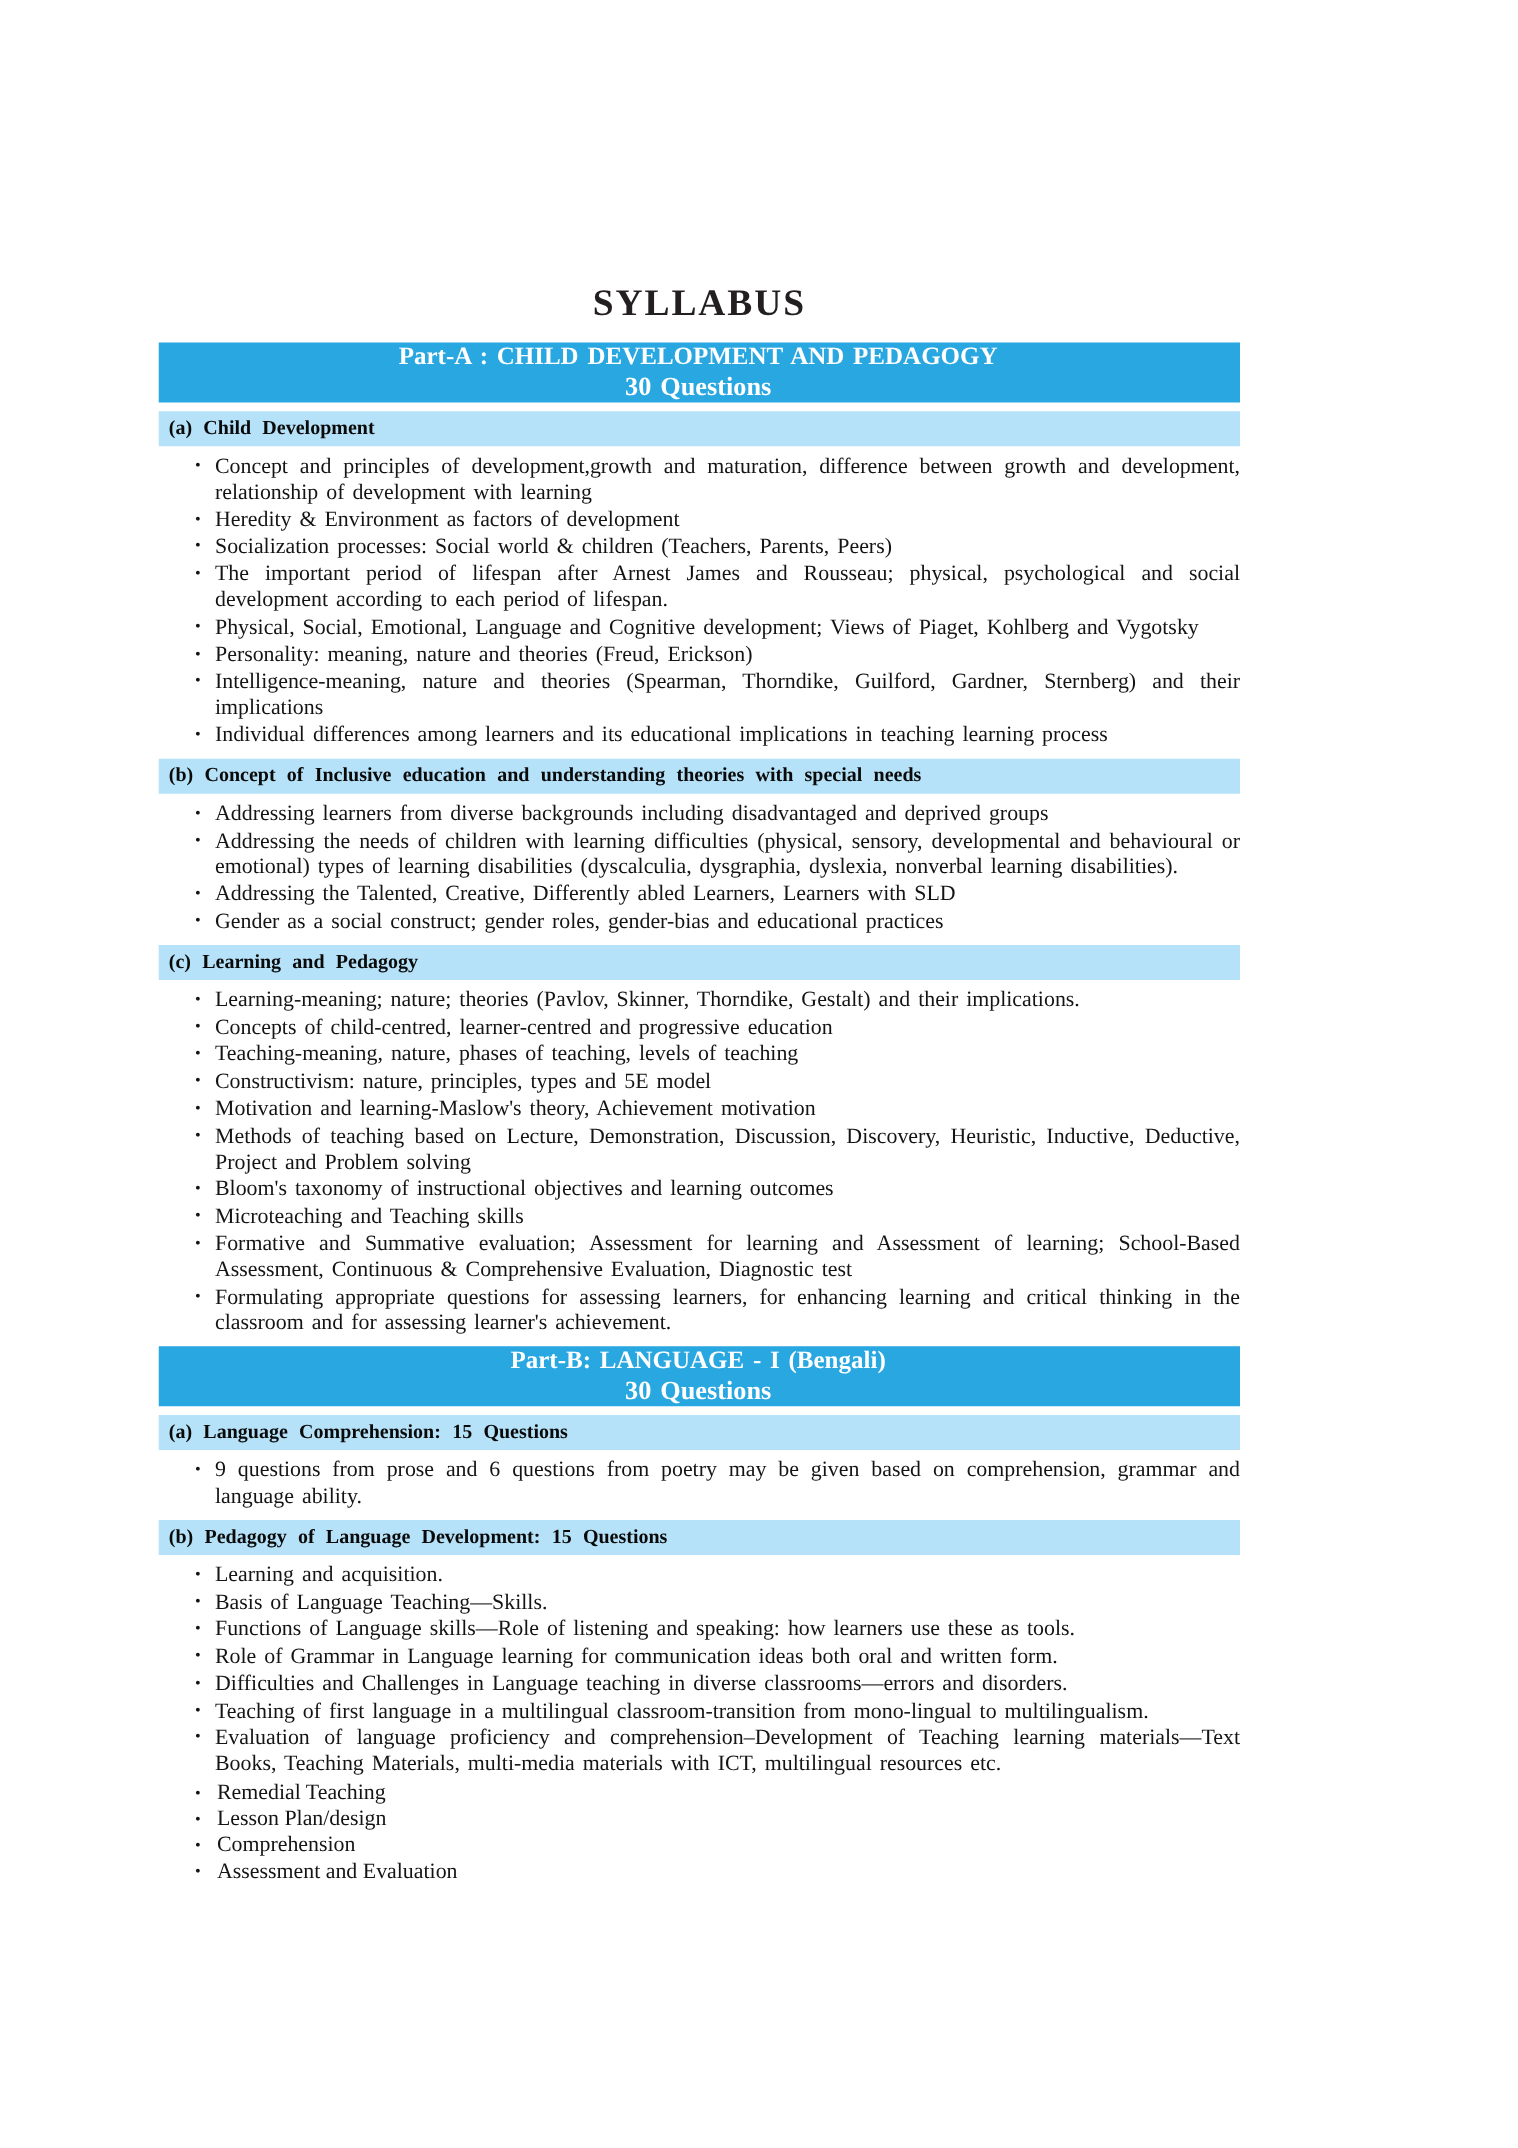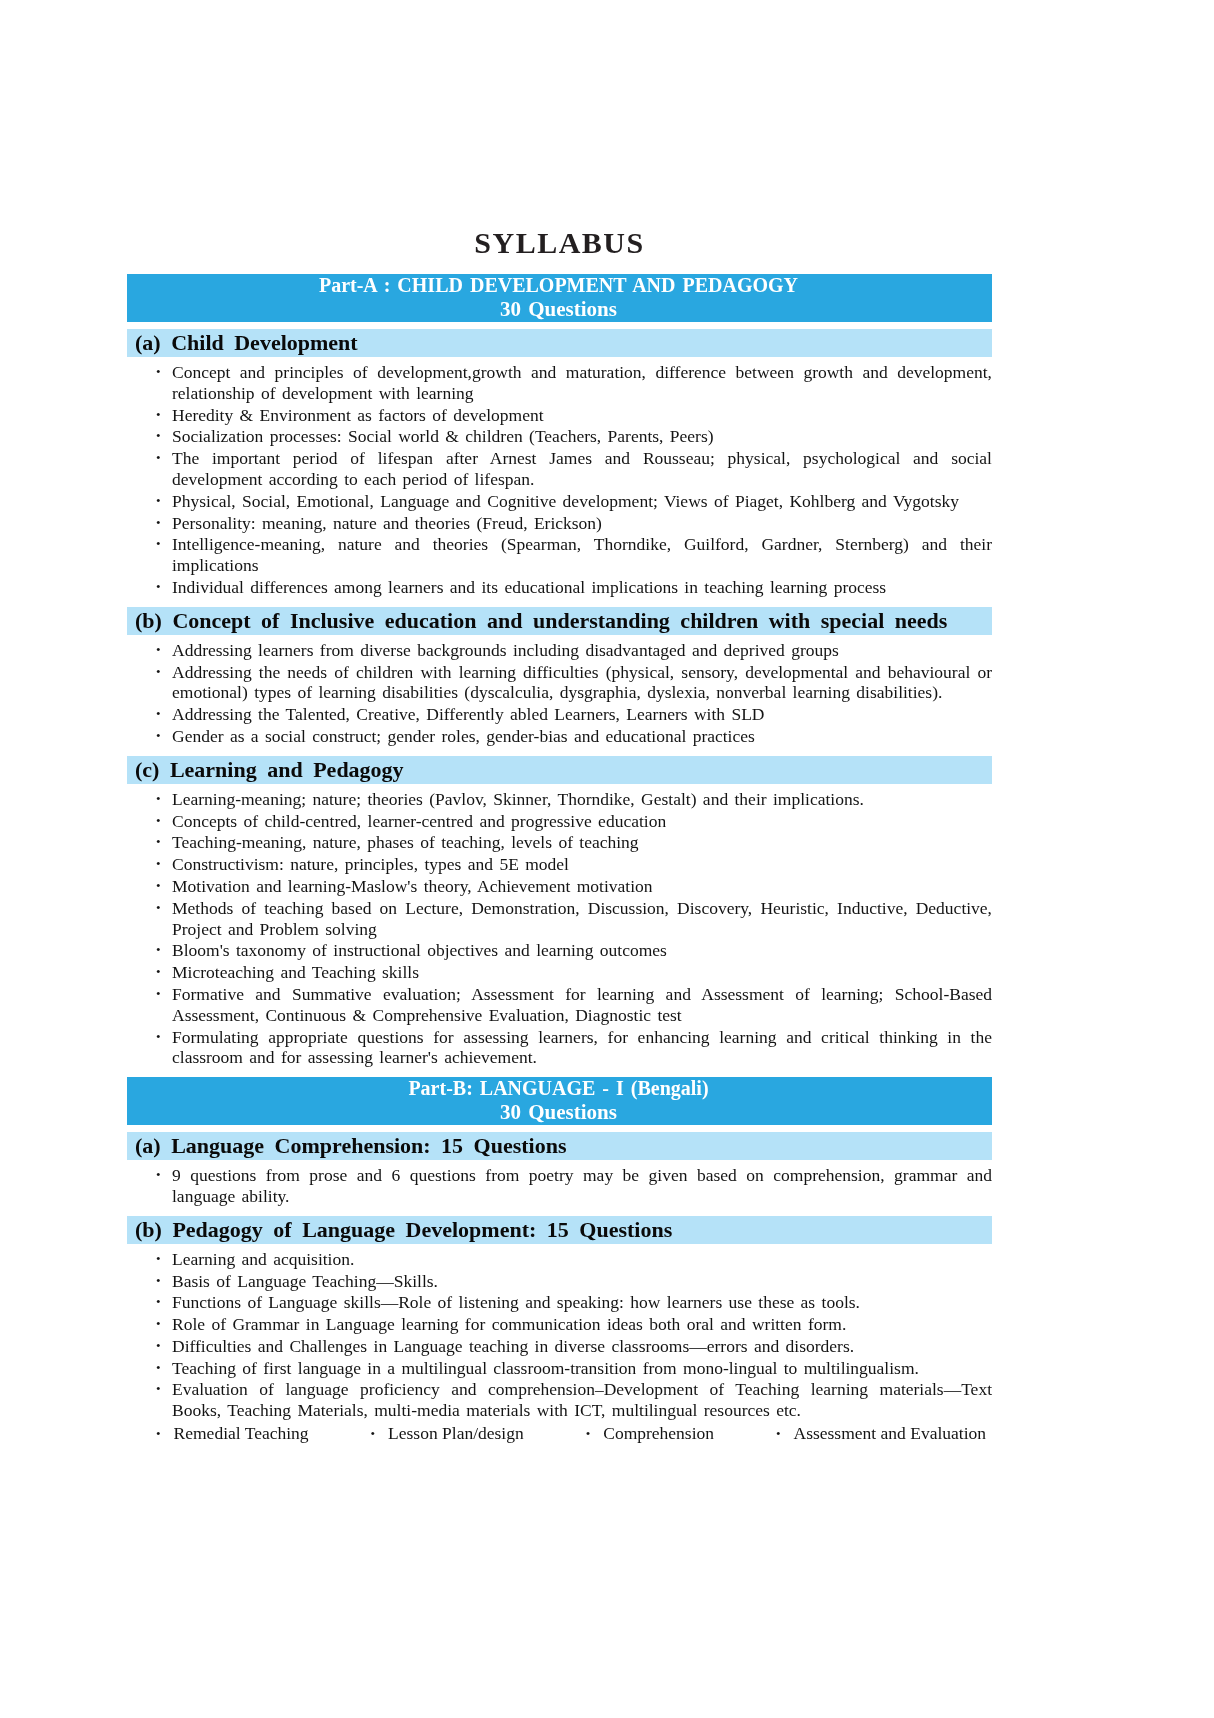--- a/index.html
+++ b/index.html
@@ -44,21 +44,21 @@
   .part-bar .q {
     font-size: 21px;
     white-space: nowrap;
   }
   .section-bar {
     background: #b5e2f8;
     min-height: 28px;
     display: flex;
     align-items: center;
     font-weight: bold;
-    font-size: 22px;
+    font-size: 16px;
     color: #0a0a0a;
     padding-left: 8px;
     word-spacing: 5px;
     margin: 7px 0 5px 0;
   }
   ul.bullets {
     list-style: none;
     margin: 4px 0 9px 0;
     padding: 0;
   }
@@ -82,20 +82,21 @@
     text-align: justify;
   }
   li.inline-row {
     display: flex;
     justify-content: space-between;
     margin: 2px 0 0 0;
     padding-left: 29px;
     padding-right: 6px;
     font-size: 17.5px;
     line-height: 21px;
+    flex-direction: column;
   }
   .inline-item {
     white-space: nowrap;
   }
   .inline-item .bullet-marker {
     font-size: 13px;
     margin-right: 13px;
     vertical-align: 1px;
   }
 </style>
@@ -137,21 +138,21 @@
         </li>
         <li class="bullet-item">
           <span class="bullet-marker">•</span>
           <div class="bullet-text">Intelligence-meaning, nature and theories (Spearman, Thorndike, Guilford, Gardner, Sternberg) and their implications</div>
         </li>
         <li class="bullet-item">
           <span class="bullet-marker">•</span>
           <div class="bullet-text">Individual differences among learners and its educational implications in teaching learning process</div>
         </li>
       </ul>
-      <div class="section-bar">(b)  Concept of Inclusive education and understanding children with special needs</div>
+      <div class="section-bar">(b)  Concept of Inclusive education and understanding theories with special needs</div>
       <ul class="bullets">
         <li class="bullet-item">
           <span class="bullet-marker">•</span>
           <div class="bullet-text">Addressing learners from diverse backgrounds including disadvantaged and deprived groups</div>
         </li>
         <li class="bullet-item">
           <span class="bullet-marker">•</span>
           <div class="bullet-text">Addressing the needs of children with learning difficulties (physical, sensory, developmental and behavioural or emotional) types of learning disabilities (dyscalculia, dysgraphia, dyslexia, nonverbal learning disabilities).</div>
         </li>
         <li class="bullet-item">

